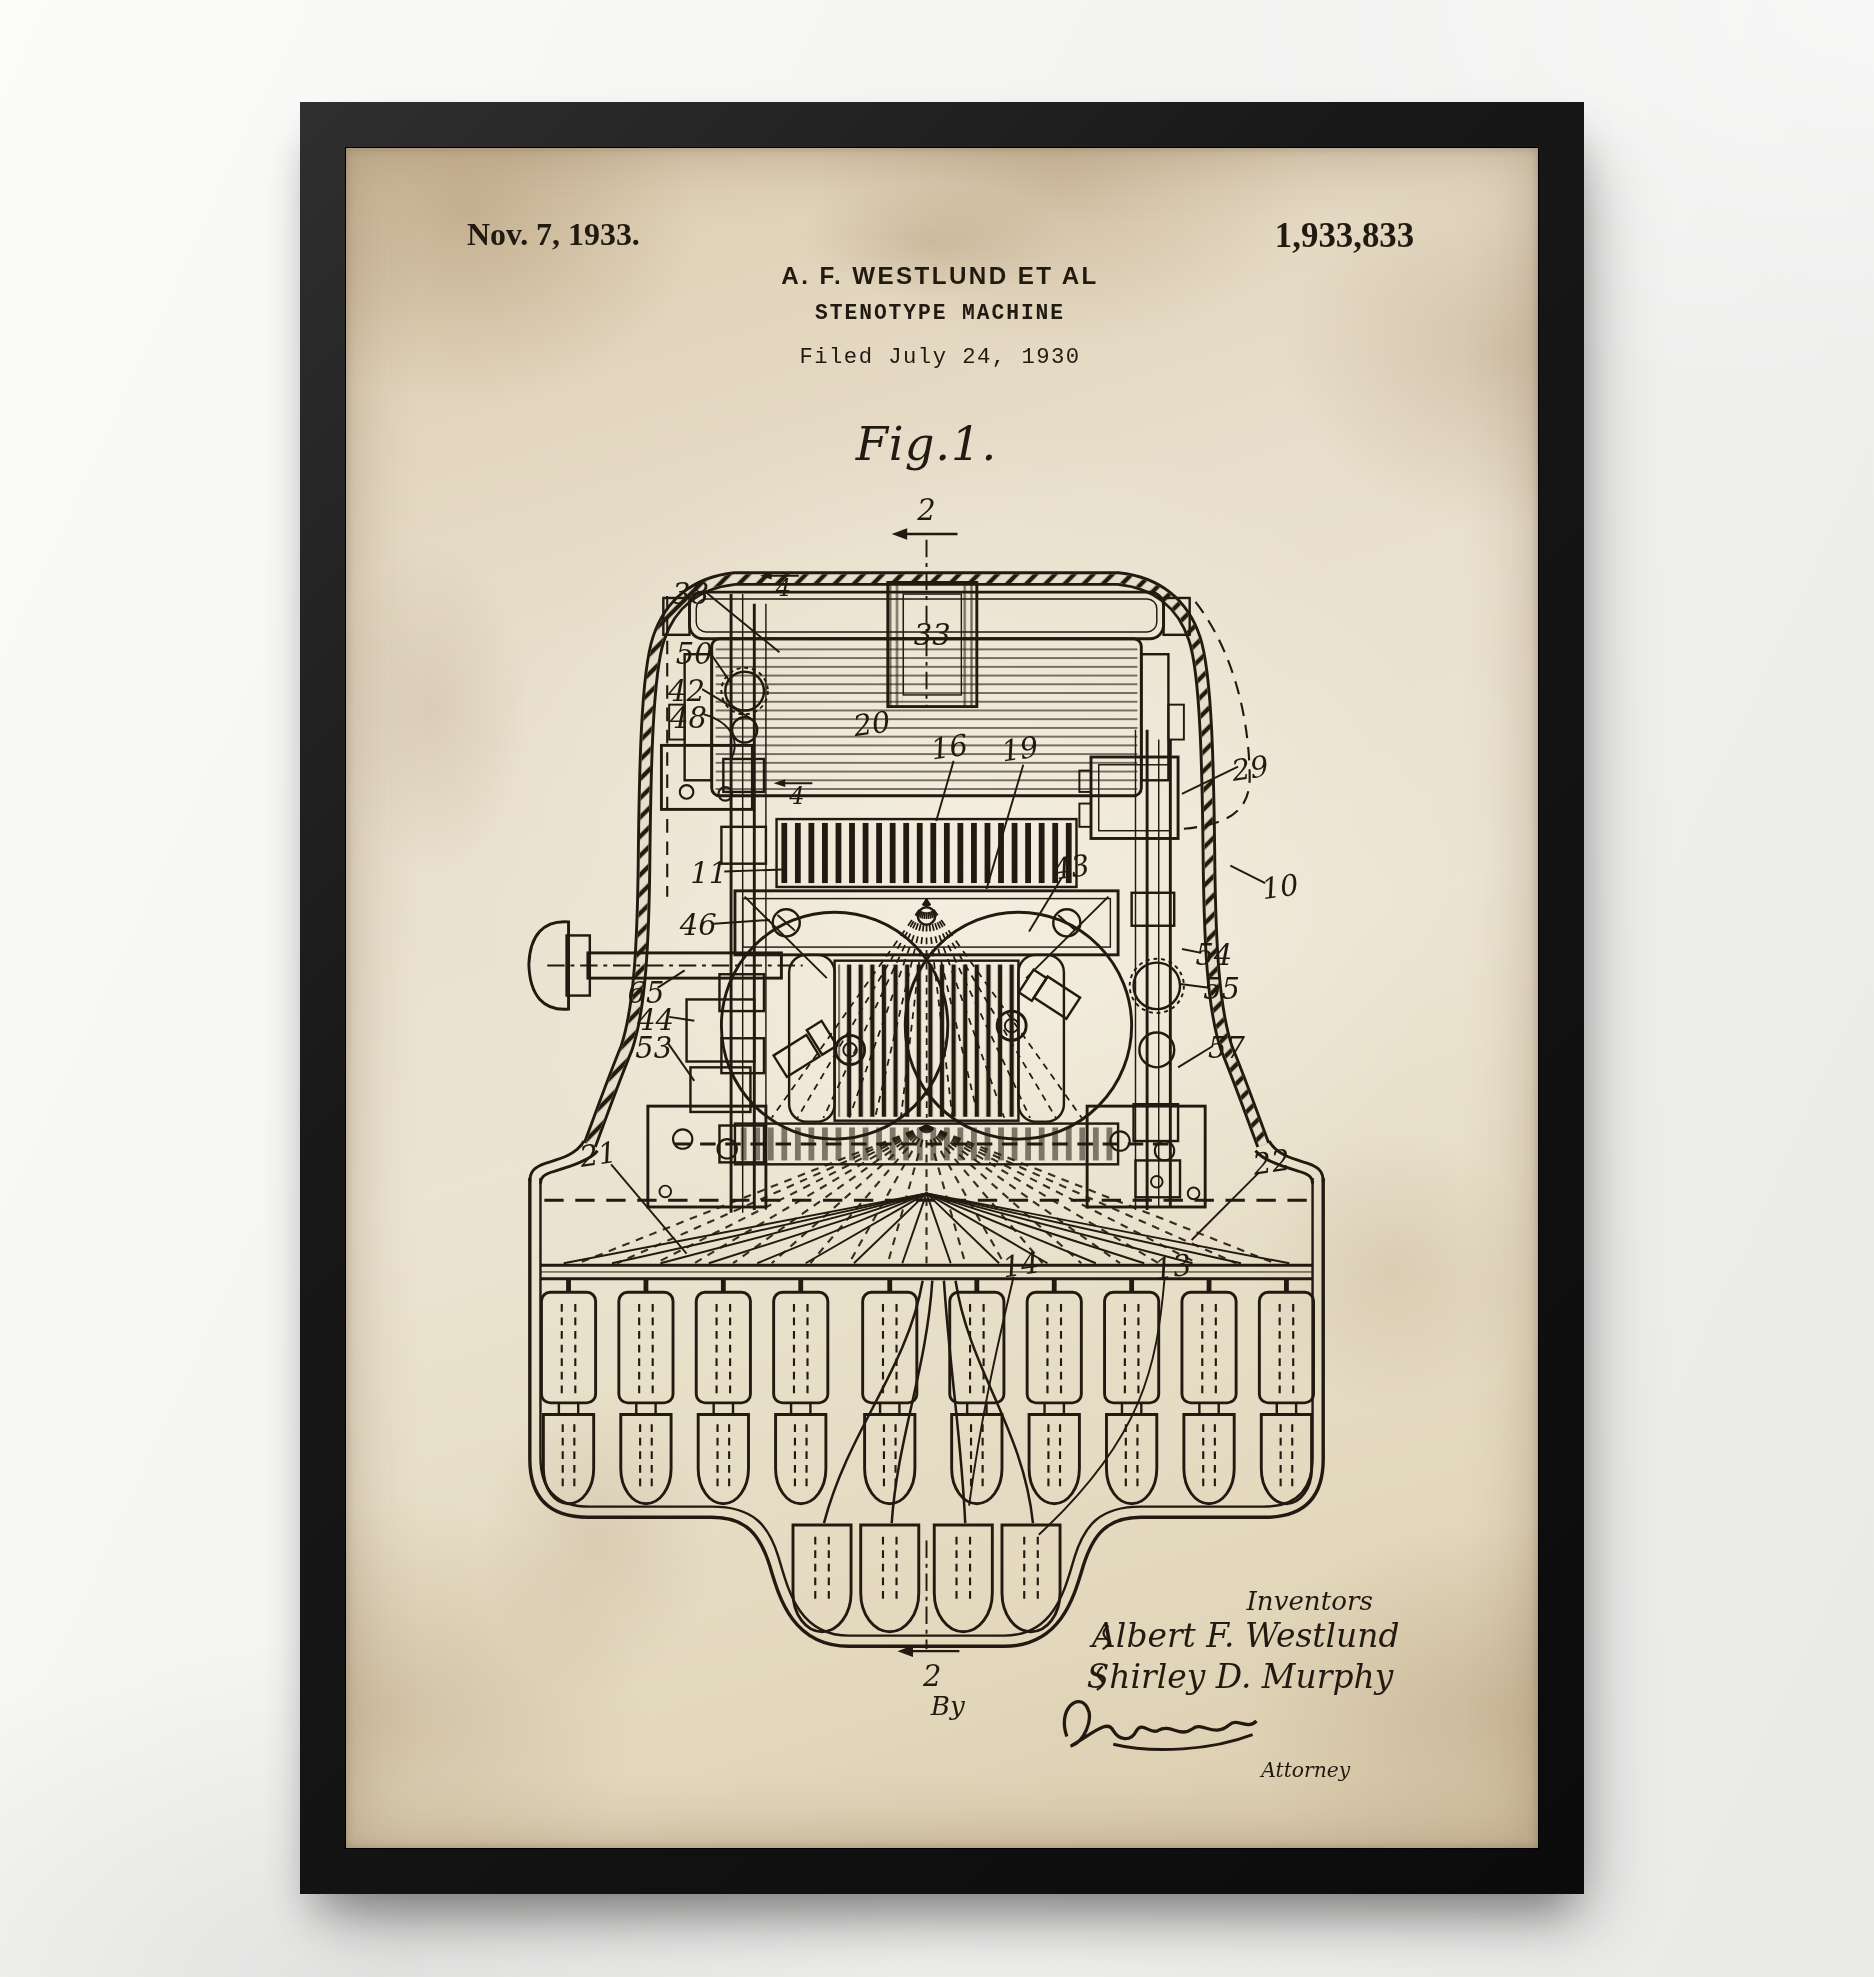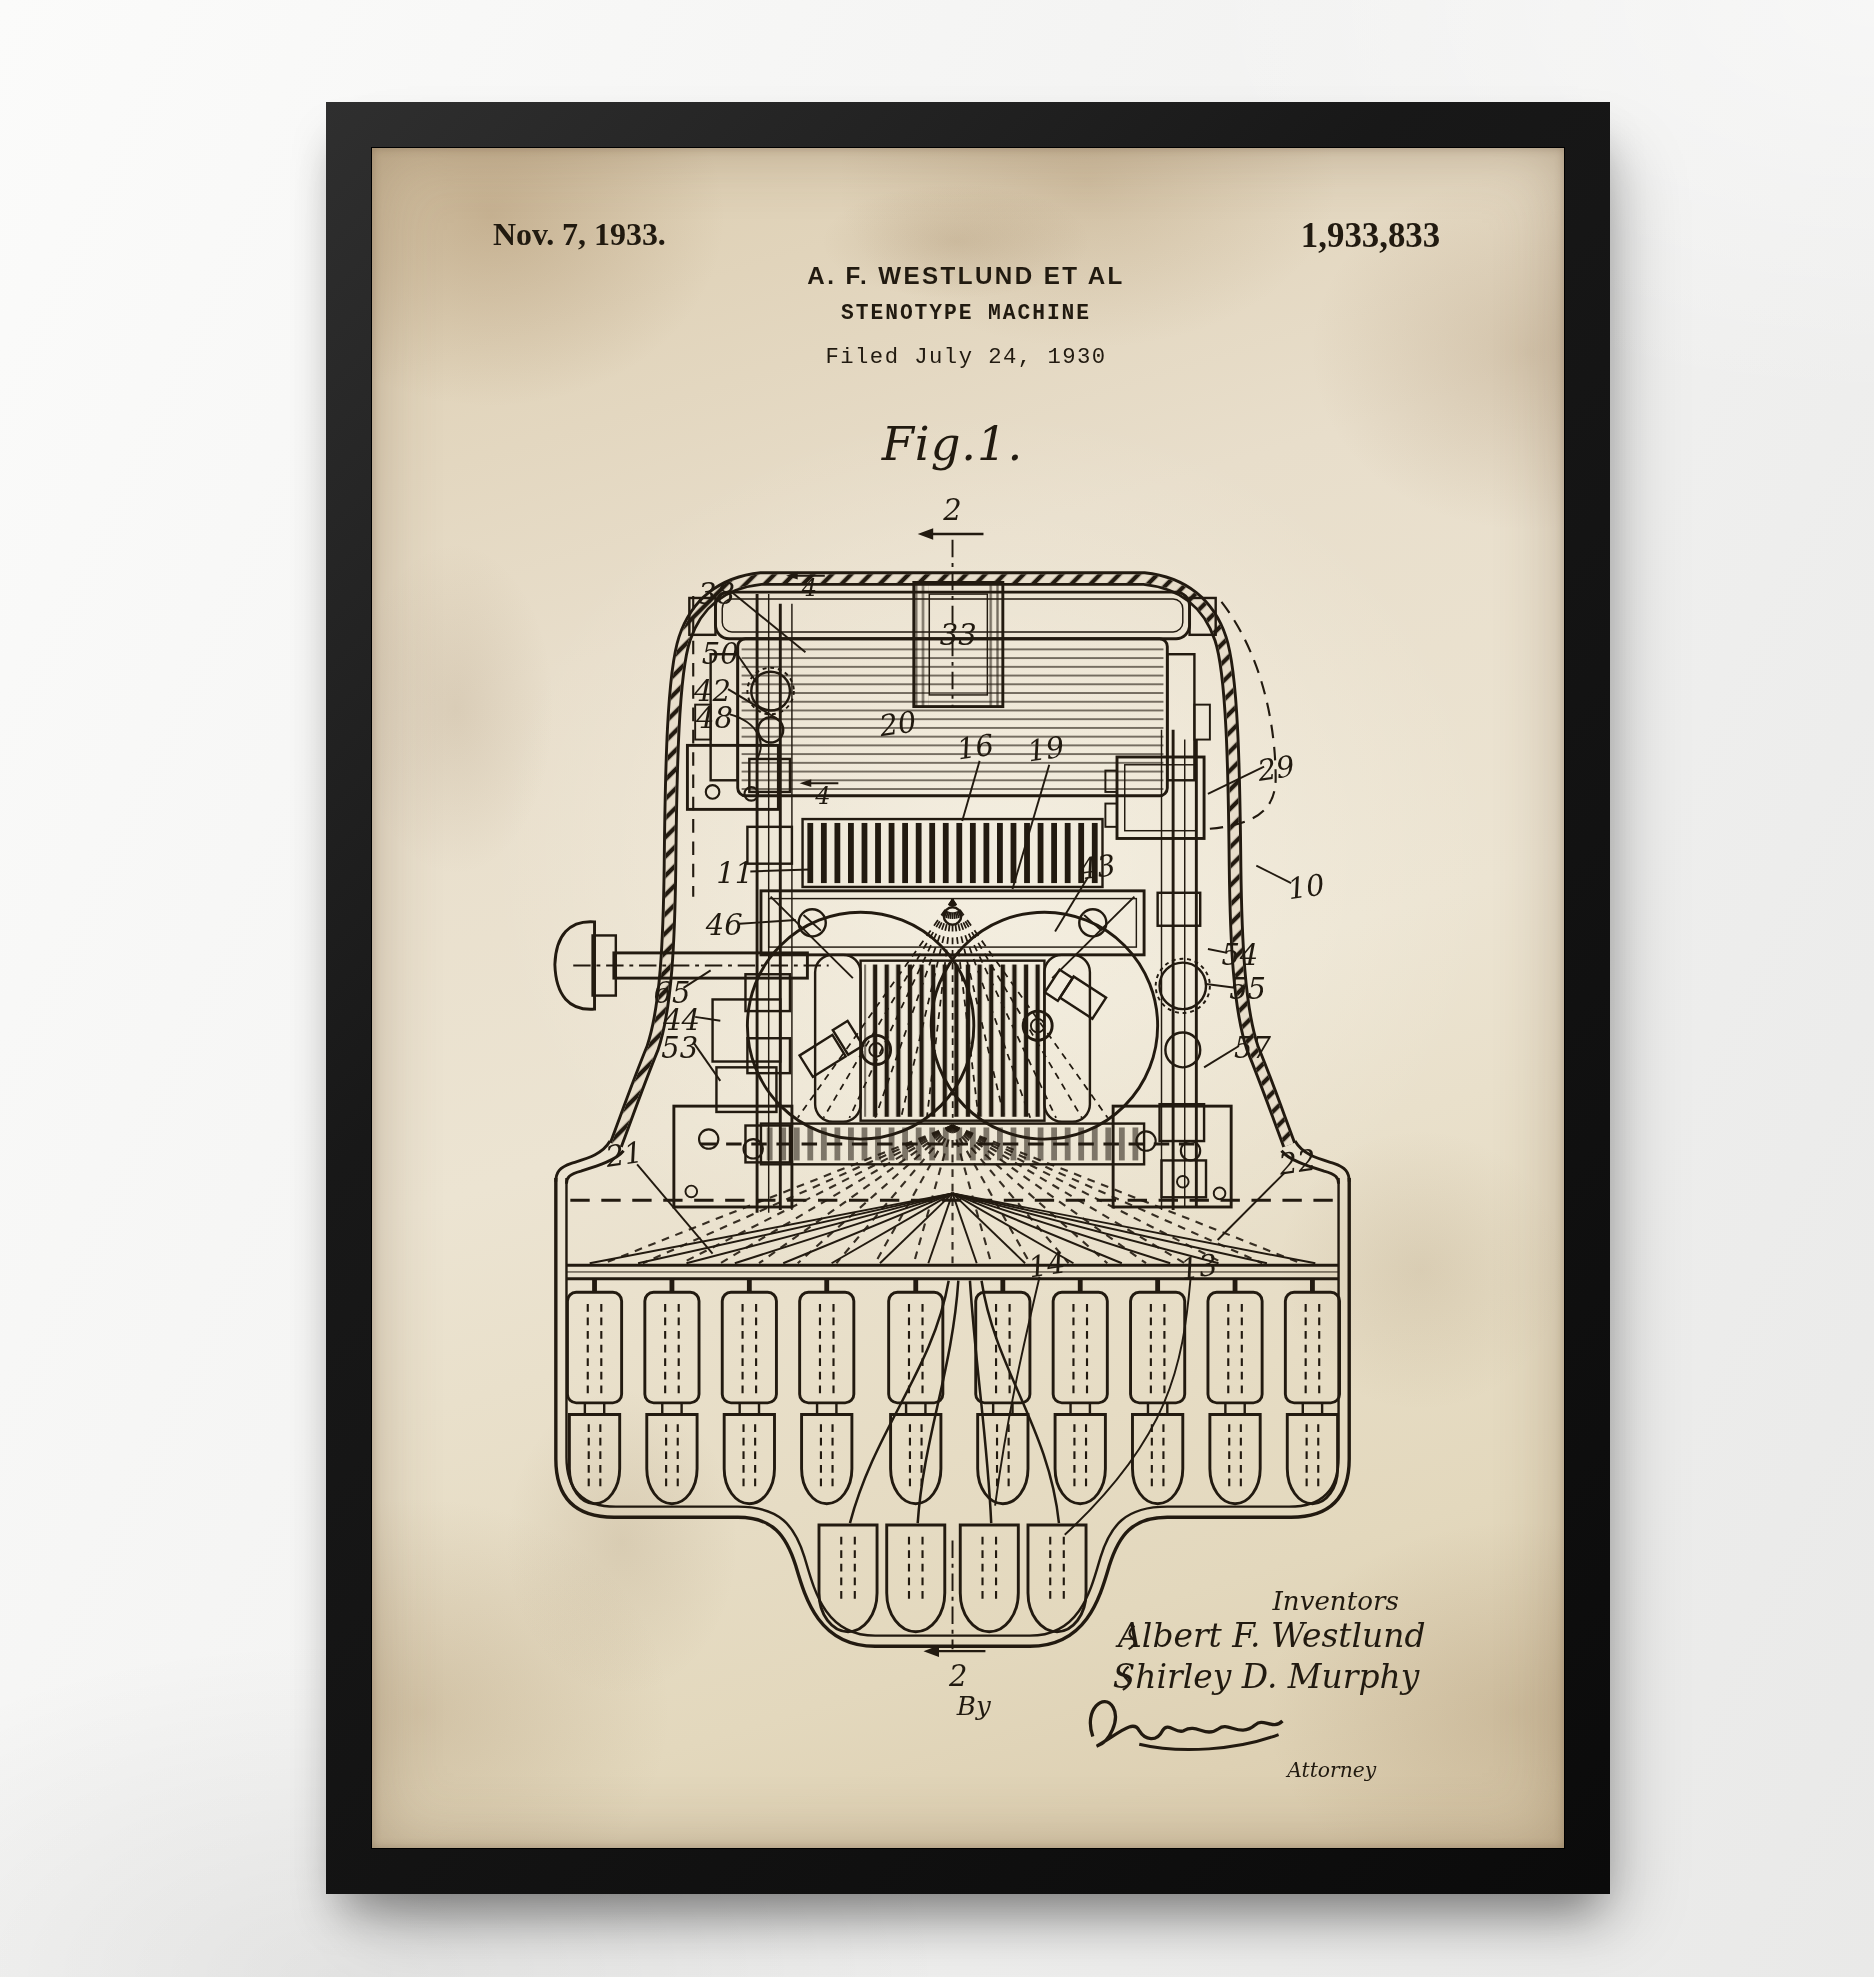--- a/index.html
+++ b/index.html
@@ -2,21 +2,21 @@
 <html><head>
 <meta charset="utf-8">
 <style>
   html,body{margin:0;padding:0;background:#eee;}
   .scene{position:relative;width:1874px;height:1977px;overflow:hidden;
     background:linear-gradient(115deg,#fbfbfa 0%,#f4f4f3 40%,#e9e9e8 100%);
     font-family:"Liberation Serif",serif;}
   .wall-shade{position:absolute;inset:0;
     background:radial-gradient(869px 483px at 18% 100%,rgba(0,0,0,.07),transparent 70%),
                radial-gradient(1159px 676px at 100% 0%,rgba(255,255,255,.5),transparent 60%);}
-  .frame{position:absolute;left:326px;top:102px;width:1284px;height:1792px;box-sizing:border-box;
+  .frame{position:absolute;left:300px;top:102px;width:1284px;height:1792px;box-sizing:border-box;
     padding:46px;background:linear-gradient(135deg,#2f2f2f 0%,#181818 35%,#0b0b0b 100%);
     box-shadow:0 29px 43px -11.6px rgba(0,0,0,.35), 25px 41px 68px -17.4px rgba(0,0,0,.22);}
   .paper{position:relative;width:100%;height:100%;overflow:hidden;
     outline:1.9px solid #000;
     background:
       radial-gradient(60% 38% at 52% 42%, rgba(255,253,244,.45), rgba(255,255,255,0) 70%),
       radial-gradient(28% 16% at 10% 4%, rgba(140,104,62,.30), transparent 70%),
       radial-gradient(30% 14% at 60% 2%, rgba(146,112,68,.22), transparent 70%),
       radial-gradient(26% 15% at 97% 12%, rgba(140,106,64,.22), transparent 70%),
       radial-gradient(30% 16% at 96% 92%, rgba(132,100,62,.20), transparent 70%),

